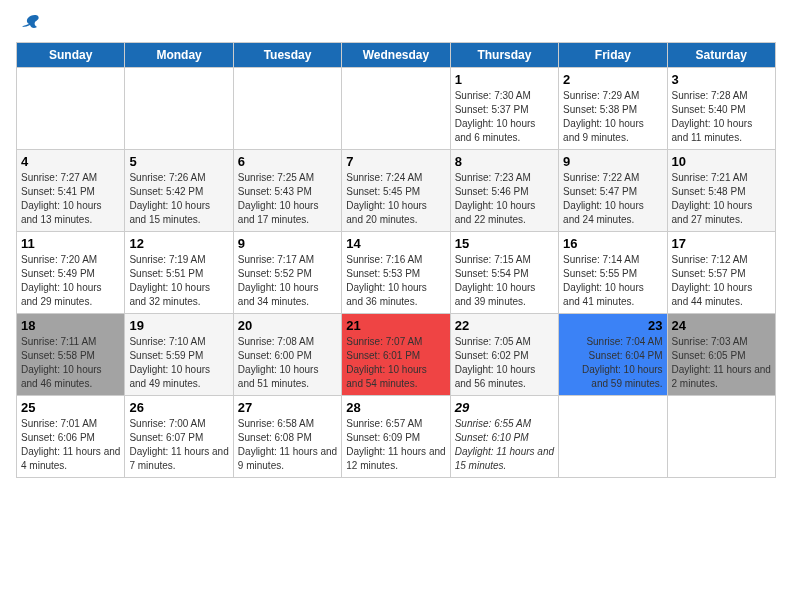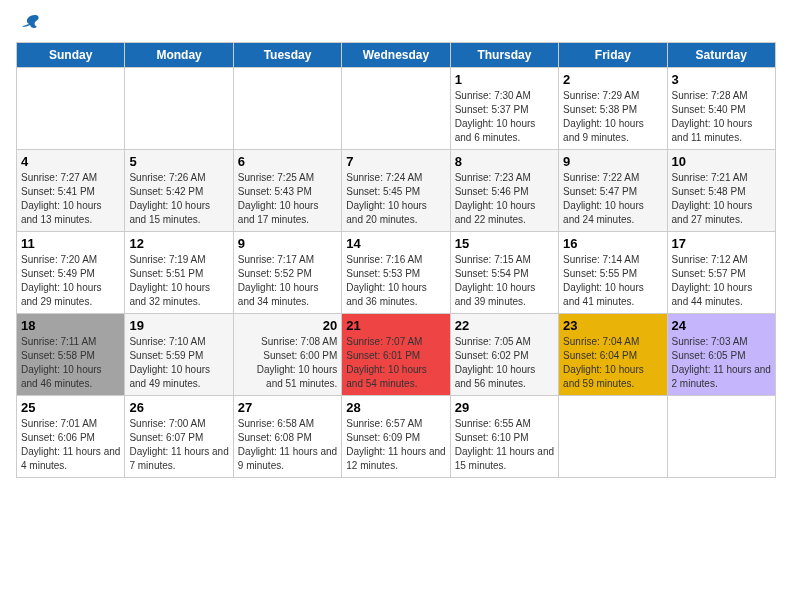--- a/index.html
+++ b/index.html
@@ -248,49 +248,49 @@
 Daylight: 10 hours
 and 46 minutes.</div>
         </td>
         <td style="background: rgb(245, 245, 245);">
           <span class="day-num">19</span>
           <div class="day-info">Sunrise: 7:10 AM
 Sunset: 5:59 PM
 Daylight: 10 hours
 and 49 minutes.</div>
         </td>
-        <td style="background: rgb(245, 245, 245); text-align: right;">
+        <td style="background: rgb(245, 245, 245);">
           <span class="day-num">20</span>
           <div class="day-info">Sunrise: 7:08 AM
 Sunset: 6:00 PM
 Daylight: 10 hours
 and 51 minutes.</div>
         </td>
         <td style="background: #ef4444;">
           <span class="day-num">21</span>
           <div class="day-info">Sunrise: 7:07 AM
 Sunset: 6:01 PM
 Daylight: 10 hours
 and 54 minutes.</div>
         </td>
         <td style="background: rgb(245, 245, 245);">
           <span class="day-num">22</span>
           <div class="day-info">Sunrise: 7:05 AM
 Sunset: 6:02 PM
 Daylight: 10 hours
 and 56 minutes.</div>
         </td>
-        <td style="background: #eab308;">
+        <td style="background: #3b82f6; text-align: right;">
           <span class="day-num">23</span>
           <div class="day-info">Sunrise: 7:04 AM
 Sunset: 6:04 PM
 Daylight: 10 hours
 and 59 minutes.</div>
         </td>
-        <td style="background: #c4b5fd;">
+        <td style="background: #a3a3a3;">
           <span class="day-num">24</span>
           <div class="day-info">Sunrise: 7:03 AM
 Sunset: 6:05 PM
 Daylight: 11 hours
 and 2 minutes.</div>
         </td>
       </tr>
       <tr>
         <td style="background: rgb(255, 255, 255);">
           <span class="day-num">25</span>
@@ -313,21 +313,21 @@
 Daylight: 11 hours
 and 9 minutes.</div>
         </td>
         <td style="background: rgb(255, 255, 255);">
           <span class="day-num">28</span>
           <div class="day-info">Sunrise: 6:57 AM
 Sunset: 6:09 PM
 Daylight: 11 hours
 and 12 minutes.</div>
         </td>
-        <td style="background: rgb(255, 255, 255);">
+        <td style="background: rgb(255, 255, 255); font-style: italic;">
           <span class="day-num">29</span>
           <div class="day-info">Sunrise: 6:55 AM
 Sunset: 6:10 PM
 Daylight: 11 hours
 and 15 minutes.</div>
         </td>
         <td class="empty-cell"></td>
         <td class="empty-cell"></td>
       </tr>
     </tbody>

